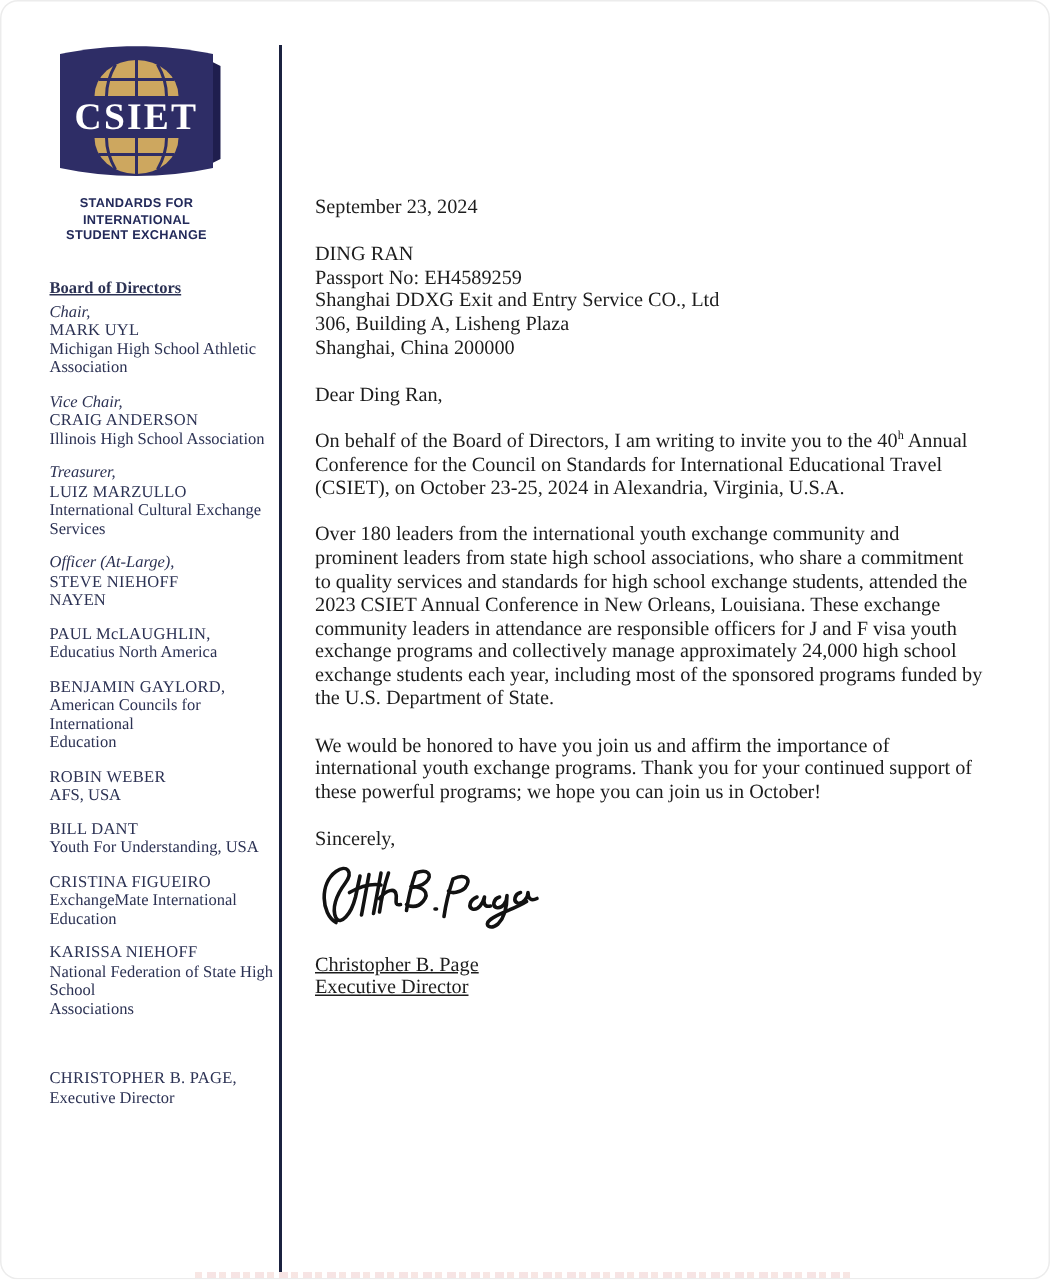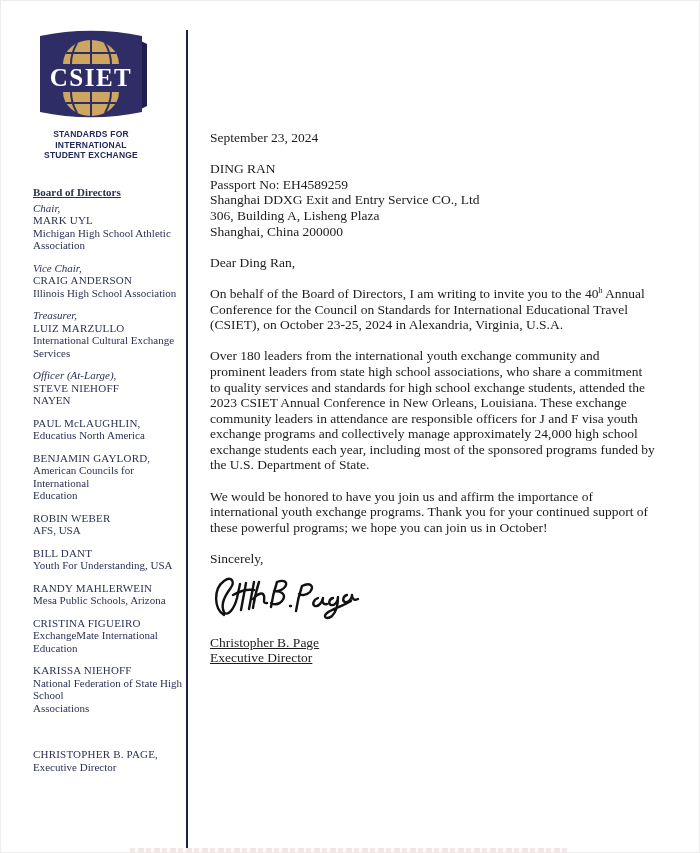--- a/index.html
+++ b/index.html
@@ -1,19 +1,20 @@
 <!DOCTYPE html>
 <html><head>
 <meta charset="utf-8">
 <style>
   html,body{margin:0;padding:0;background:#ffffff;}
   .page{
     position:relative;width:700px;height:853px;background:#ffffff;overflow:hidden;
     box-shadow:inset 0 0 0 1px #ececec;
     font-family:"Liberation Serif","DejaVu Serif",serif;
+    border-radius:12px;
   }
   .pre{white-space:pre-line;}
 
   
   .logo-block{position:absolute;left:30px;top:26px;width:122px;text-align:center;}
   .tagline{
     margin-top:3px;font-family:"Liberation Sans","DejaVu Sans",sans-serif;
     font-weight:bold;font-size:8.5px;line-height:10.5px;color:#232a5a;letter-spacing:.2px;
   }
 
@@ -121,25 +122,20 @@
     </div>
     <div class="group">
       <div class="role"></div>
       <div class="bname">ROBIN WEBER</div>
       <div class="borg pre">AFS, USA</div>
     </div>
     <div class="group">
       <div class="role"></div>
       <div class="bname">BILL DANT</div>
       <div class="borg pre">Youth For Understanding, USA</div>
-    </div>
-    <div class="group">
-      <div class="role"></div>
-      <div class="bname">RANDY MAHLERWEIN</div>
-      <div class="borg pre">Mesa Public Schools, Arizona</div>
     </div>
     <div class="group">
       <div class="role"></div>
       <div class="bname">CRISTINA FIGUEIRO</div>
       <div class="borg pre">ExchangeMate International Education</div>
     </div>
     <div class="group">
       <div class="role"></div>
       <div class="bname">KARISSA NIEHOFF</div>
       <div class="borg pre">National Federation of State High School

